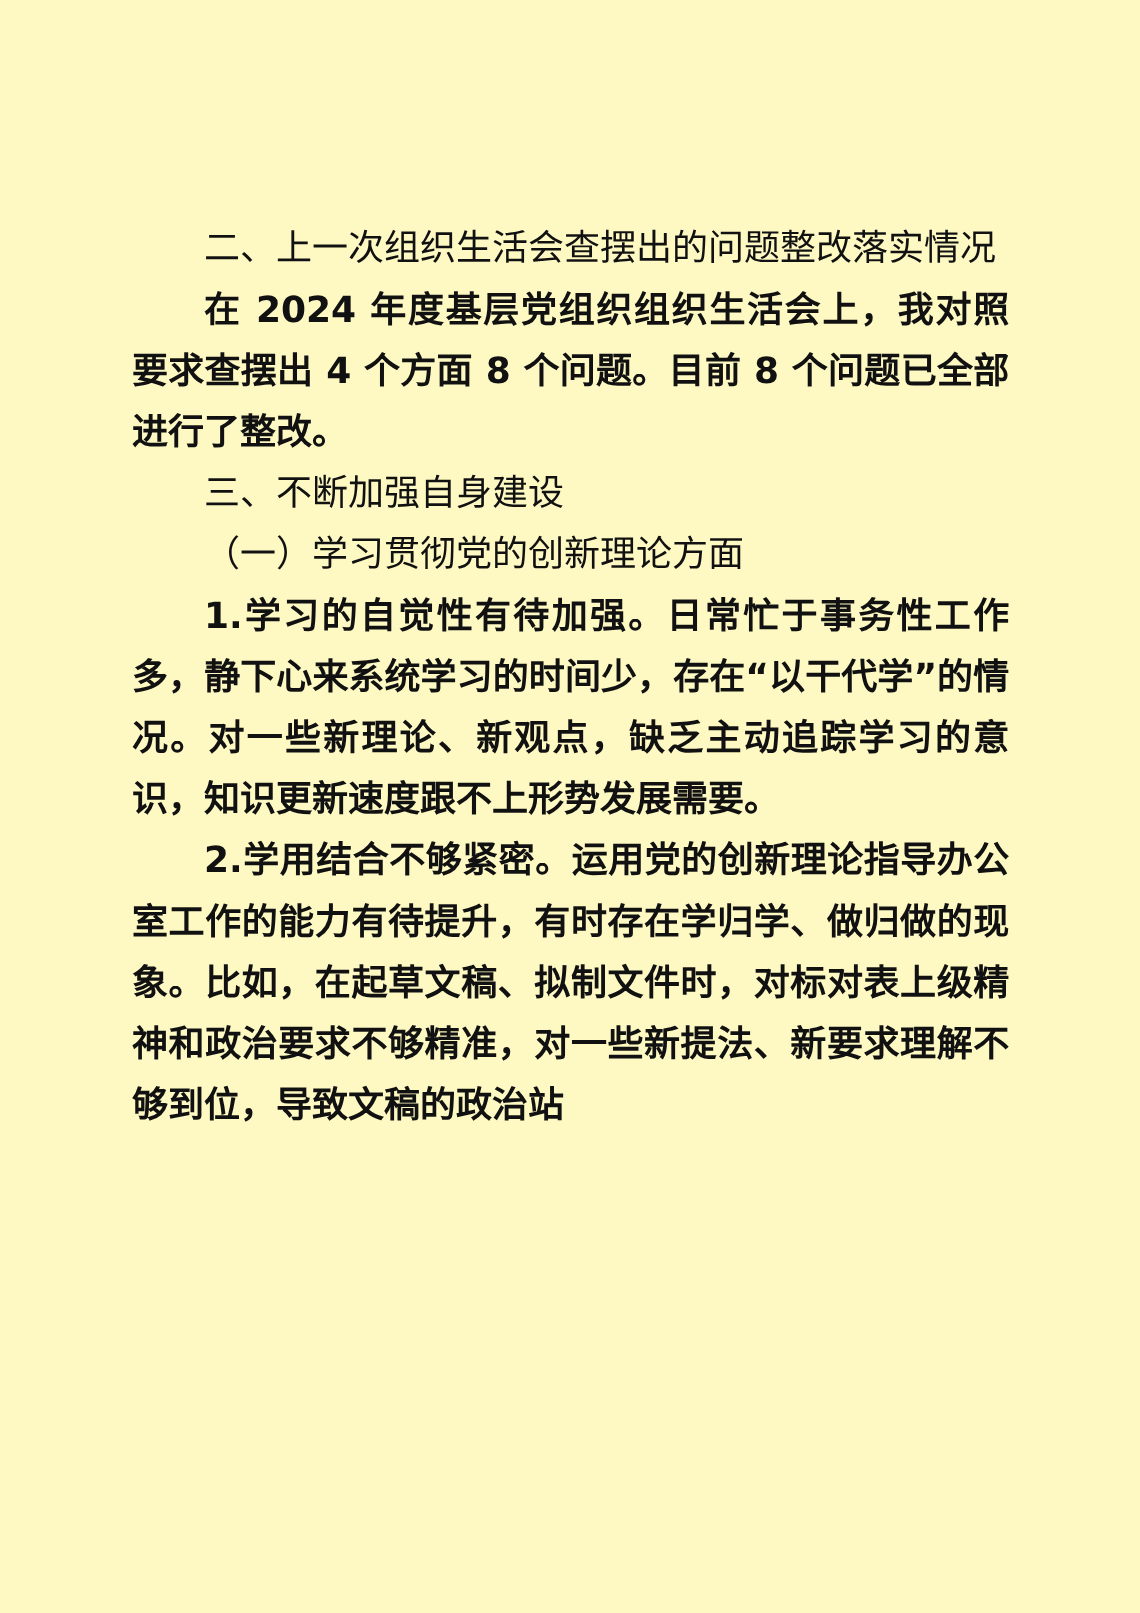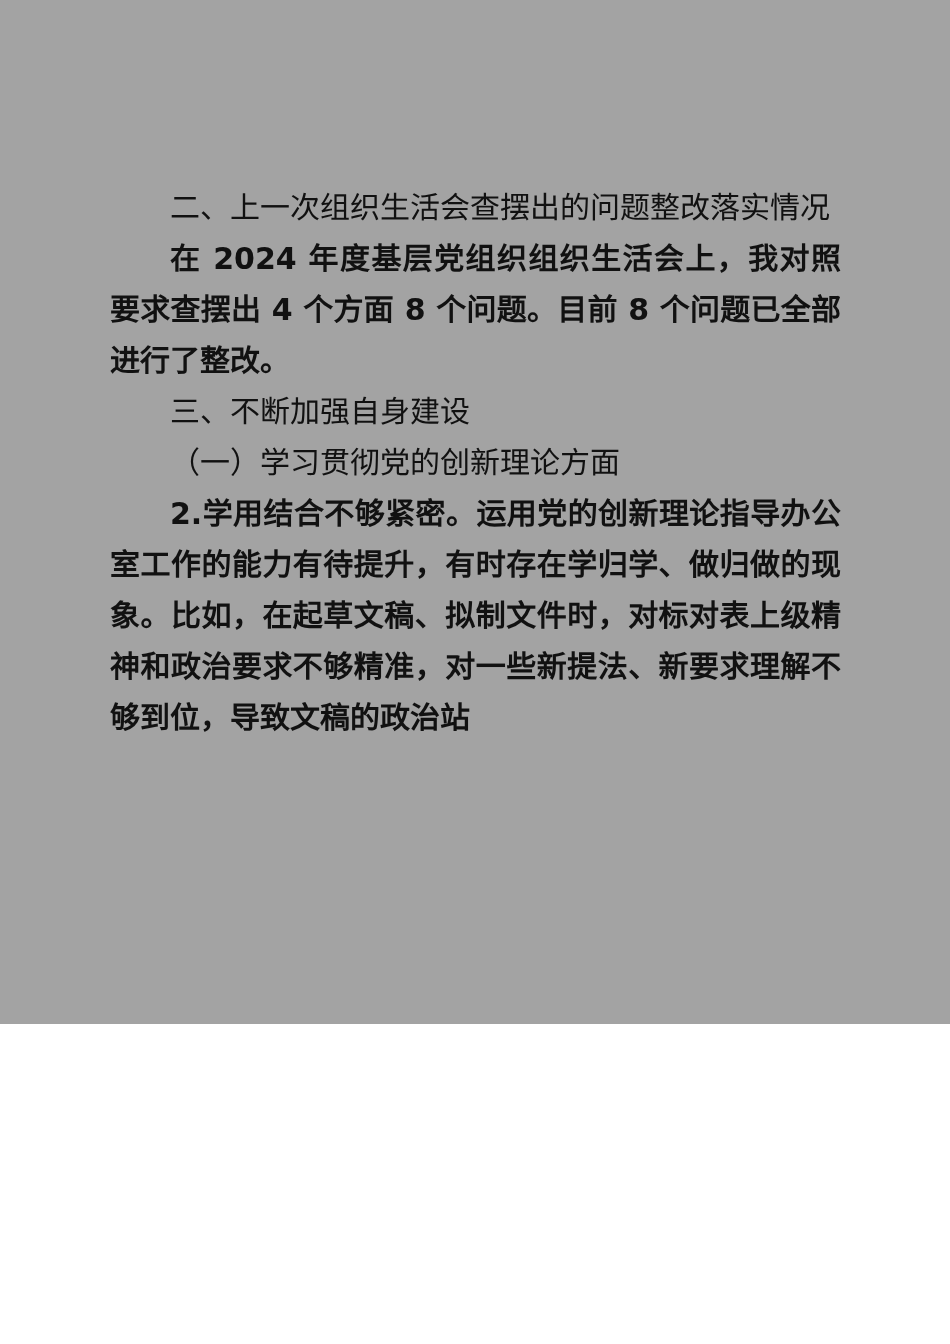--- a/index.html
+++ b/index.html
@@ -12,22 +12,22 @@
     height: 1344px;
     background: #ffffff;
     font-family: "DejaVu Sans", "Liberation Sans", sans-serif;
     color: #000000;
     overflow: hidden;
   }
 
   .page {
     position: relative;
     width: 950px;
-    height: 1024px;
-    background: #a3a3a3;
+    height: 1344px;
+    background: #fef9c3;
     box-sizing: border-box;
   }
 
   .doc-body {
     position: absolute;
     left: 110px;
     top: 182px;
     width: 731px;
   }
 
@@ -62,17 +62,18 @@
 
     <p class="para heading">二、上一次组织生活会查摆出的问题整改落实情况</p>
 
     <p class="para">在 2024 年度基层党组织组织生活会上，我对照要求查摆出 4 个方面 8 个问题。目前 8 个问题已全部进行了整改。</p>
 
 
     <p class="para heading">三、不断加强自身建设</p>
 
     <p class="para heading">（一）学习贯彻党的创新理论方面</p>
 
+    <p class="para">1.学习的自觉性有待加强。日常忙于事务性工作多，静下心来系统学习的时间少，存在“以干代学”的情况。对一些新理论、新观点，缺乏主动追踪学习的意识，知识更新速度跟不上形势发展需要。</p>
 
     <p class="para">2.学用结合不够紧密。运用党的创新理论指导办公室工作的能力有待提升，有时存在学归学、做归做的现象。比如，在起草文稿、拟制文件时，对标对表上级精神和政治要求不够精准，对一些新提法、新要求理解不够到位，导致文稿的政治站</p>
 
   </div>
 </div>
 
 </body></html>

